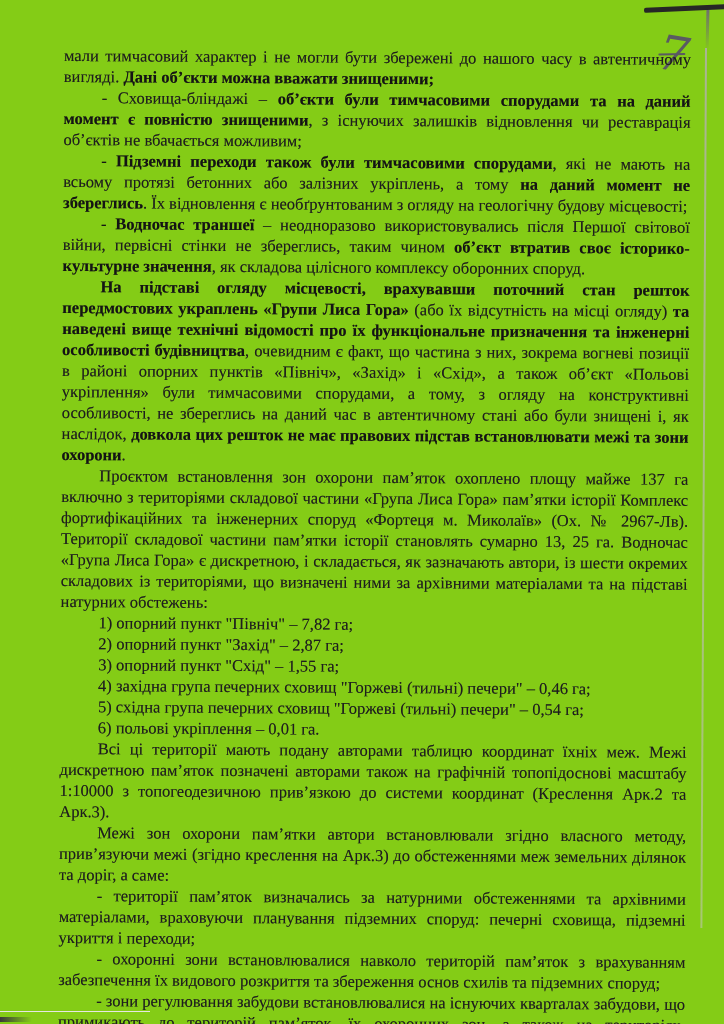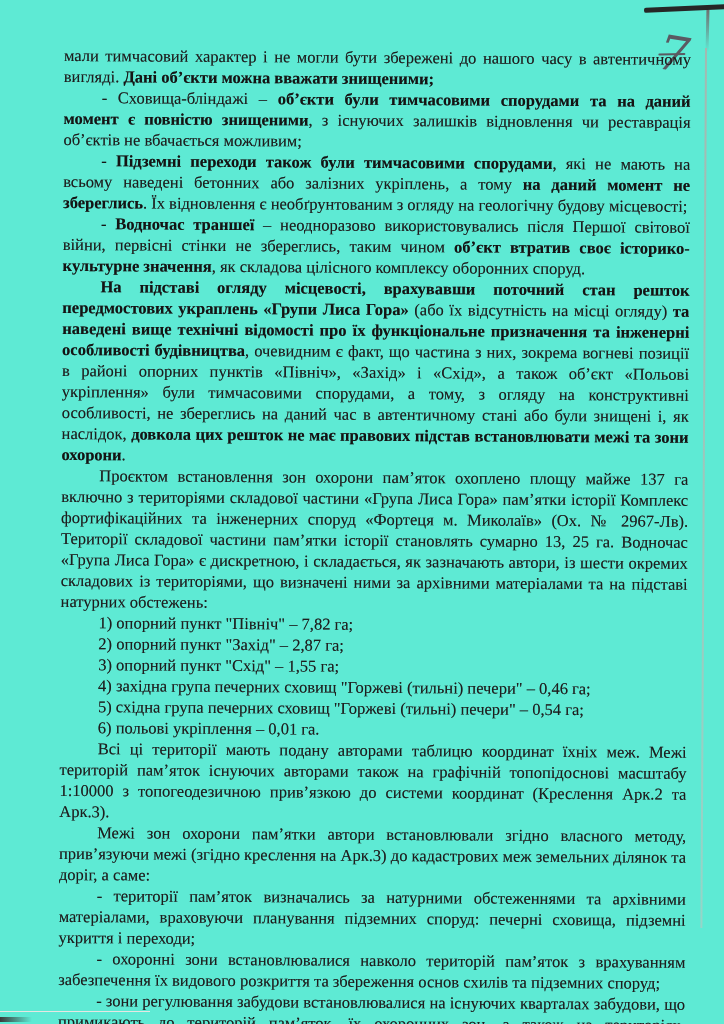--- a/index.html
+++ b/index.html
@@ -10,21 +10,21 @@
   body {
     width: 724px;
     height: 1024px;
     overflow: hidden;
     position: relative;
     font-family: "Liberation Serif", serif;
   }
   .scan-page {
     position: absolute;
     inset: 0;
-    background: #5eead4;
+    background: #84cc16;
     overflow: hidden;
   }
   
   .text-block {
     position: absolute;
     left: 64px;
     top: 45px;
     width: 627px;
     transform: rotate(0.35deg);
     transform-origin: top left;
@@ -129,30 +129,30 @@
   <div class="artifact-bottom-left"></div>
 
   <div class="pagenum-wrap">
     <span class="num">7</span>
     <i class="crossbar"></i>
   </div>
 
   <div class="text-block">
       <p class=""><span>мали тимчасовий характер і не могли бути збережені до нашого часу в автентичному вигляді. </span><span class="b">Дані об’єкти можна вважати знищеними;</span></p>
       <p class="indent"><span>- Сховища-бліндажі – </span><span class="b">об’єкти були тимчасовими спорудами та на даний момент є повністю знищеними</span><span>, з існуючих залишків відновлення чи реставрація об’єктів не вбачається можливим;</span></p>
-      <p class="indent"><span class="b">- Підземні переходи також були тимчасовими спорудами</span><span>, які не мають на всьому наведені бетонних або залізних укріплень, а тому </span><span class="b">на даний момент не збереглись</span><span>. Їх відновлення є необґрунтованим з огляду на геологічну будову місцевості;</span></p>
+      <p class="indent"><span class="b">- Підземні переходи також були тимчасовими спорудами</span><span>, які не мають на всьому протязі бетонних або залізних укріплень, а тому </span><span class="b">на даний момент не збереглись</span><span>. Їх відновлення є необґрунтованим з огляду на геологічну будову місцевості;</span></p>
       <p class="indent"><span class="b">- Водночас траншеї</span><span> – неодноразово використовувались після Першої світової війни, первісні стінки не збереглись, таким чином </span><span class="b">об’єкт втратив своє історико-культурне значення</span><span>, як складова цілісного комплексу оборонних споруд.</span></p>
       <p class="indent"><span class="b">На підставі огляду місцевості, врахувавши поточний стан решток передмостових украплень «Групи Лиса Гора»</span><span> (або їх відсутність на місці огляду) </span><span class="b">та наведені вище технічні відомості про їх функціональне призначення та інженерні особливості будівництва</span><span>, очевидним є факт, що частина з них, зокрема вогневі позиції в районі опорних пунктів «Північ», «Захід» і «Схід», а також об’єкт «Польові укріплення» були тимчасовими спорудами, а тому, з огляду на конструктивні особливості, не збереглись на даний час в автентичному стані або були знищені і, як наслідок, </span><span class="b">довкола цих решток не має правових підстав встановлювати межі та зони охорони</span><span>.</span></p>
       <p class="indent"><span>Проєктом встановлення зон охорони пам’яток охоплено площу майже 137 га включно з територіями складової частини «Група Лиса Гора» пам’ятки історії Комплекс фортифікаційних та інженерних споруд «Фортеця м. Миколаїв» (Ох. № 2967-Лв). Території складової частини пам’ятки історії становлять сумарно 13, 25 га. Водночас «Група Лиса Гора» є дискретною, і складається, як зазначають автори, із шести окремих складових із територіями, що визначені ними за архівними матеріалами та на підставі натурних обстежень:</span></p>
       <p class="indent"><span>1) опорний пункт "Північ" – 7,82 га;</span></p>
       <p class="indent"><span>2) опорний пункт "Захід" – 2,87 га;</span></p>
       <p class="indent"><span>3) опорний пункт "Схід" – 1,55 га;</span></p>
       <p class="indent"><span>4) західна група печерних сховищ "Горжеві (тильні) печери" – 0,46 га;</span></p>
       <p class="indent"><span>5) східна група печерних сховищ "Горжеві (тильні) печери" – 0,54 га;</span></p>
       <p class="indent"><span>6) польові укріплення – 0,01 га.</span></p>
-      <p class="indent"><span>Всі ці території мають подану авторами таблицю координат їхніх меж. Межі територій пам’яток існуючих авторами також на графічній топопідоснові масштабу 1:10000 з топогеодезичною прив’язкою до системи координат (Креслення Арк.2 та Арк.3).</span></p>
-      <p class="indent"><span>Межі зон охорони пам’ятки автори встановлювали згідно власного методу, прив’язуючи межі (згідно креслення на Арк.3) до кадастрових меж земельних ділянок та доріг, а саме:</span></p>
+      <p class="indent"><span>Всі ці території мають подану авторами таблицю координат їхніх меж. Межі дискретною пам’яток позначені авторами також на графічній топопідоснові масштабу 1:10000 з топогеодезичною прив’язкою до системи координат (Креслення Арк.2 та Арк.3).</span></p>
+      <p class="indent"><span>Межі зон охорони пам’ятки автори встановлювали згідно власного методу, прив’язуючи межі (згідно креслення на Арк.3) до обстеженнями меж земельних ділянок та доріг, а саме:</span></p>
       <p class="indent"><span>- території пам’яток визначались за натурними обстеженнями та архівними матеріалами, враховуючи планування підземних споруд: печерні сховища, підземні укриття і переходи;</span></p>
       <p class="indent"><span>- охоронні зони встановлювалися навколо територій пам’яток з врахуванням забезпечення їх видового розкриття та збереження основ схилів та підземних споруд;</span></p>
       <p class="indent"><span>- зони регулювання забудови встановлювалися на існуючих кварталах забудови, що примикають до територій пам’яток, їх охоронних зон, а також на територіях, передбачених Генеральними планами населених пунктів під забудову;</span></p>
     </div>
 
 </div>
 
 </body></html>

